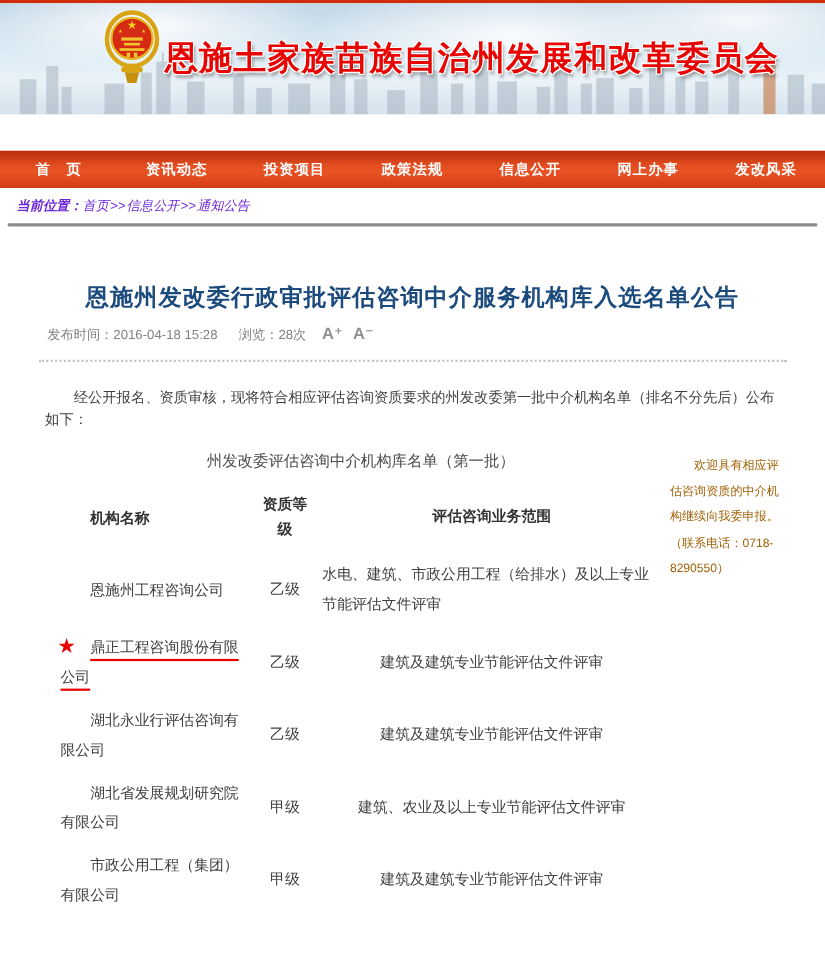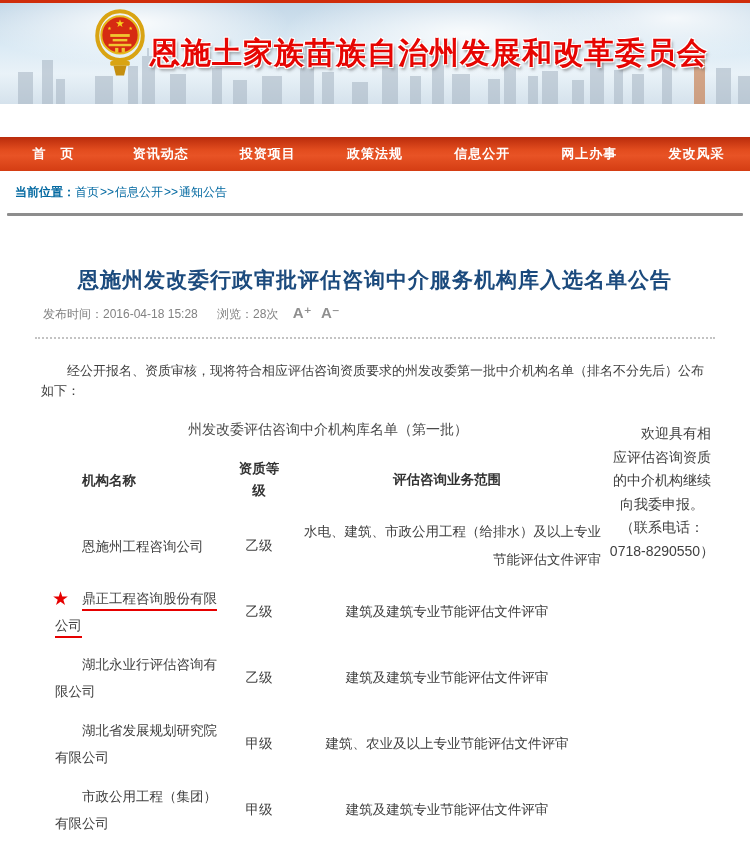--- a/index.html
+++ b/index.html
@@ -40,22 +40,22 @@
     background: linear-gradient(180deg, #b92c0c 0%, #e24c1e 38%, #e85325 55%, #d43d13 100%);
     margin-top: 33px;
   }
   .nav-item {
     flex: 1; text-align: center; color: #ffffff; font-size: 13px; font-weight: bold;
     cursor: pointer; letter-spacing: 1px;
   }
 
   
   .breadcrumb {
-    height: 42px; display: flex; align-items: center;
-    padding-left: 15px; font-size: 12px; color: #0369a1; background: #ffffff;
+    height: 32px; display: flex; align-items: center;
+    padding-left: 15px; font-size: 12px; color: #6d28d9; background: #ffffff; font-style: italic;
   }
   .breadcrumb .crumb-label { font-weight: bold; }
   .breadcrumb .crumb-link { cursor: pointer; }
   .breadcrumb .crumb-sep { margin: 0 1px; }
   .breadcrumb-divider { height: 3px; background: #8d8d8d; margin: 0 7px; border-radius: 1px; }
 
   
   .content { padding: 50px 35px 0 35px; }
   .article-title {
     text-align: center; font-size: 21px; font-weight: bold; color: #1b4a7d;
@@ -84,28 +84,27 @@
     grid-template-rows: 34px repeat(6, 66px);
     column-gap: 8px;
     font-size: 13.5px; color: #404040;
   }
   .t-caption {
     grid-column: 1 / 4; grid-row: 1;
     text-align: center; font-size: 14px; color: #4a4a4a; padding-top: 8px;
   }
   .t-side {
     grid-column: 4; grid-row: 1 / span 7;
-    font-size: 14px; line-height: 23.5px; text-indent: 2em; padding-top: 9px;
-    color: #404040;
-    text-align: center;
+    font-size: 11px; line-height: 23.5px; text-indent: 2em; padding-top: 9px;
+    color: #a16207;
   }
   .cell { display: flex; align-items: center; }
   .cell-name { justify-content: flex-start; }
   .cell-level { justify-content: center; text-align: right; }
-  .cell-scope { justify-content: center; text-align: right; line-height: 28px; }
+  .cell-scope { justify-content: center; text-align: left; line-height: 28px; }
   .th { font-weight: bold; color: #333333; }
   .th.cell-level { text-align: center; line-height: 22px; }
   .name-text { position: relative; text-indent: 2em; line-height: 27px; width: 100%; }
   .row-star {
     position: absolute; left: -3px; top: 0; text-indent: 0;
     color: #e60000; font-size: 19px; line-height: 27px;
   }
   .red-underline {
     border-bottom: 2px solid #e60000; padding-bottom: 3px;
     -webkit-box-decoration-break: clone; box-decoration-break: clone;

